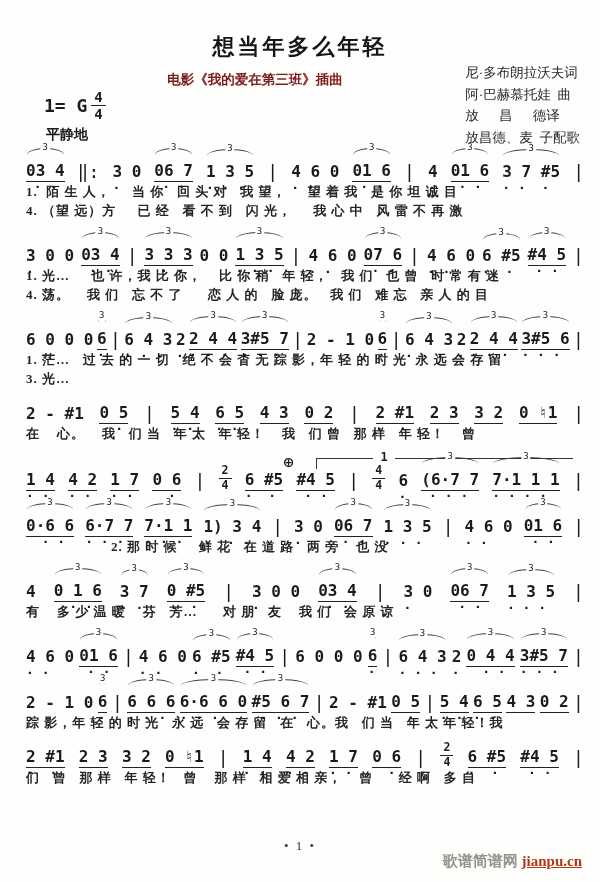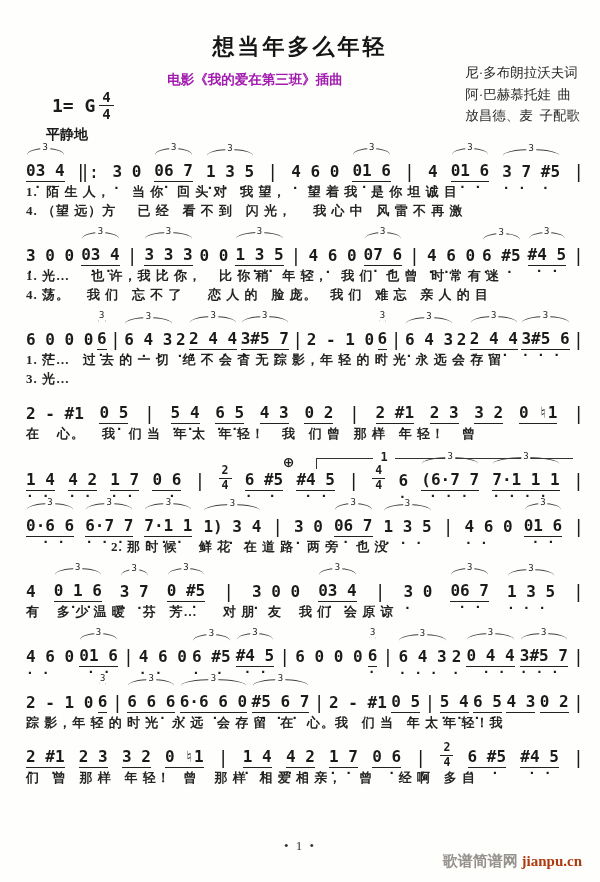--- a/index.html
+++ b/index.html
@@ -1,24 +1,24 @@
 <!DOCTYPE html>
 <html><head>
 <meta charset="utf-8">
 <style>
   html,body{margin:0;padding:0;background:#e8e8e8;}
   .page{position:relative;width:600px;height:882px;background:#fefefdff;background:#fefefd;
         color:#1c1c1c;overflow:hidden;font-family:"Liberation Serif","DejaVu Serif",serif;}
   .title{position:absolute;top:32px;left:0;right:0;text-align:center;
          font-size:22px;font-weight:700;letter-spacing:3px;color:#161616;}
   .subtitle{position:absolute;top:71px;left:0;right:90px;text-align:center;
-            font-size:13.5px;font-weight:700;color:#a21caf;}
+            font-size:13.5px;font-weight:700;color:#7f1d1d;}
   .credits{position:absolute;top:62px;right:20px;font-size:13.5px;font-weight:400;
            line-height:21.5px;color:#2a2a2a;white-space:pre;}
-  .keyrow{position:absolute;top:90px;left:52px;font-size:18px;font-weight:700;
+  .keyrow{position:absolute;top:90px;left:44px;font-size:18px;font-weight:700;
           font-family:"DejaVu Sans Mono","DejaVu Sans",monospace;display:flex;align-items:center;gap:4px;}
   .tempo{position:absolute;top:126px;left:46px;font-size:14px;font-weight:700;}
   .fracv{display:inline-flex;flex-direction:column;align-items:center;line-height:1;font-weight:700;}
   .keyrow .fracv{font-size:14px;}
   .fracv .ftop{border-bottom:1.5px solid #222;padding:0 3px 1px;margin-bottom:1px;}
   #systems{position:absolute;top:146px;left:26px;right:16px;}
   .system{margin-bottom:10px;}
   .pre-row{position:relative;height:16px;}
   .coda{position:absolute;left:46%;top:1px;font-size:14px;font-weight:700;
         font-family:"DejaVu Sans","Liberation Sans",sans-serif;}
@@ -38,29 +38,29 @@
         border-top:1.4px solid #3c3c3c;border-radius:100% 100% 0 0 / 150% 150% 0 0;}
   .trip-n{position:absolute;left:50%;top:-6px;transform:translateX(-50%);background:#fefefd;
           font-size:9px;line-height:9px;padding:0 2px;font-weight:400;}
   .odots{position:absolute;left:0;top:100%;margin-top:0px;white-space:pre;
          font-size:13px;line-height:5px;font-weight:700;}
   .lyric-row{white-space:pre;font-size:13px;line-height:19px;height:19px;
              font-weight:700;color:#242424;letter-spacing:1px;}
   .pagenum{position:absolute;top:838px;left:0;right:0;text-align:center;font-size:13px;
            letter-spacing:2px;color:#333;}
   .watermark{position:absolute;top:852px;right:18px;font-size:15px;color:#95918c;font-weight:700;}
-  .wm-domain{font-weight:700;}
+  .wm-domain{font-weight:700;text-decoration:underline;}
 </style>
 </head>
 <body>
 
 <div class="page">
   <div class="title">想当年多么年轻</div>
   <div class="subtitle">电影《我的爱在第三班》插曲</div>
-  <div class="credits" id="credits"><div>尼·多布朗拉沃夫词</div><div>阿·巴赫慕托娃  曲</div><div>放昌德、麦  子配歌</div></div>
+  <div class="credits" id="credits"><div>尼·多布朗拉沃夫词</div><div>阿·巴赫慕托娃  曲</div><div>放      昌      德译</div><div>放昌德、麦  子配歌</div></div>
   <div class="keyrow">
     <span>1= G</span>
     <span class="fracv">
       <span class="ftop">4</span>
       <span class="fbot">4</span>
     </span>
   </div>
   <div class="tempo">平静地</div>
 
   <div id="systems">

